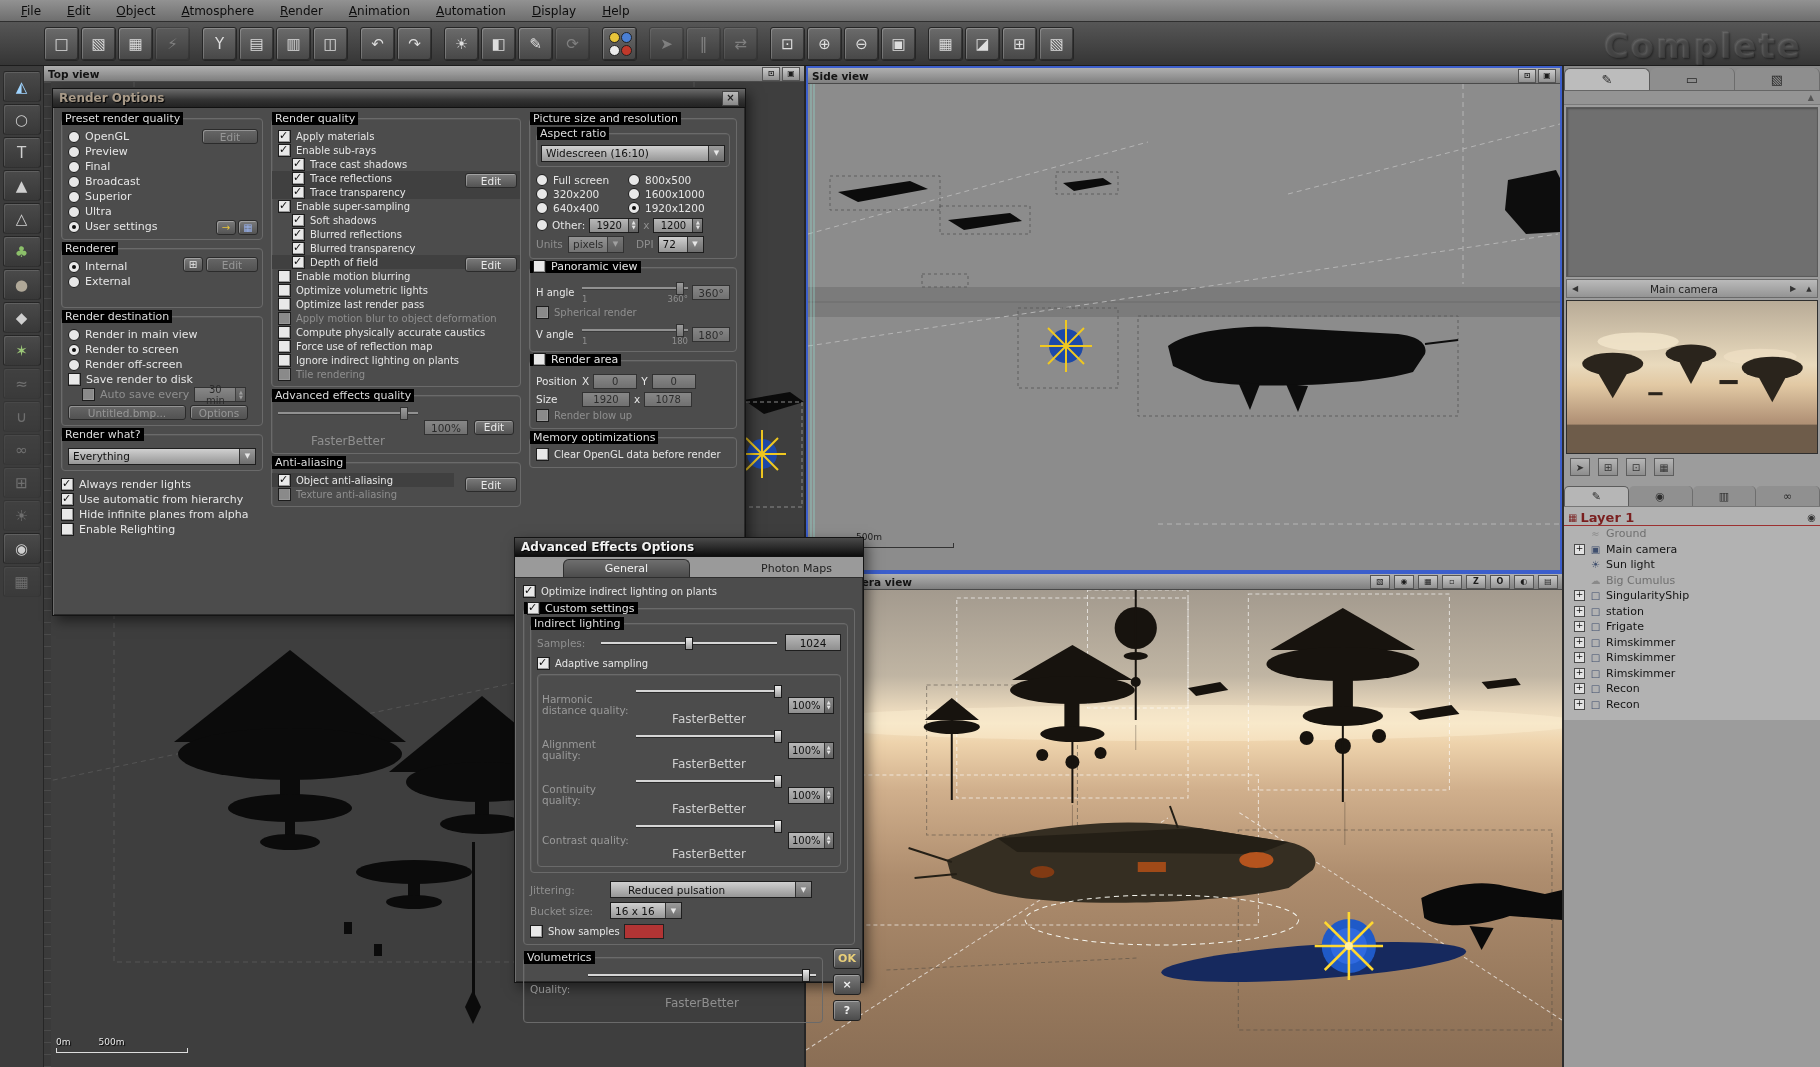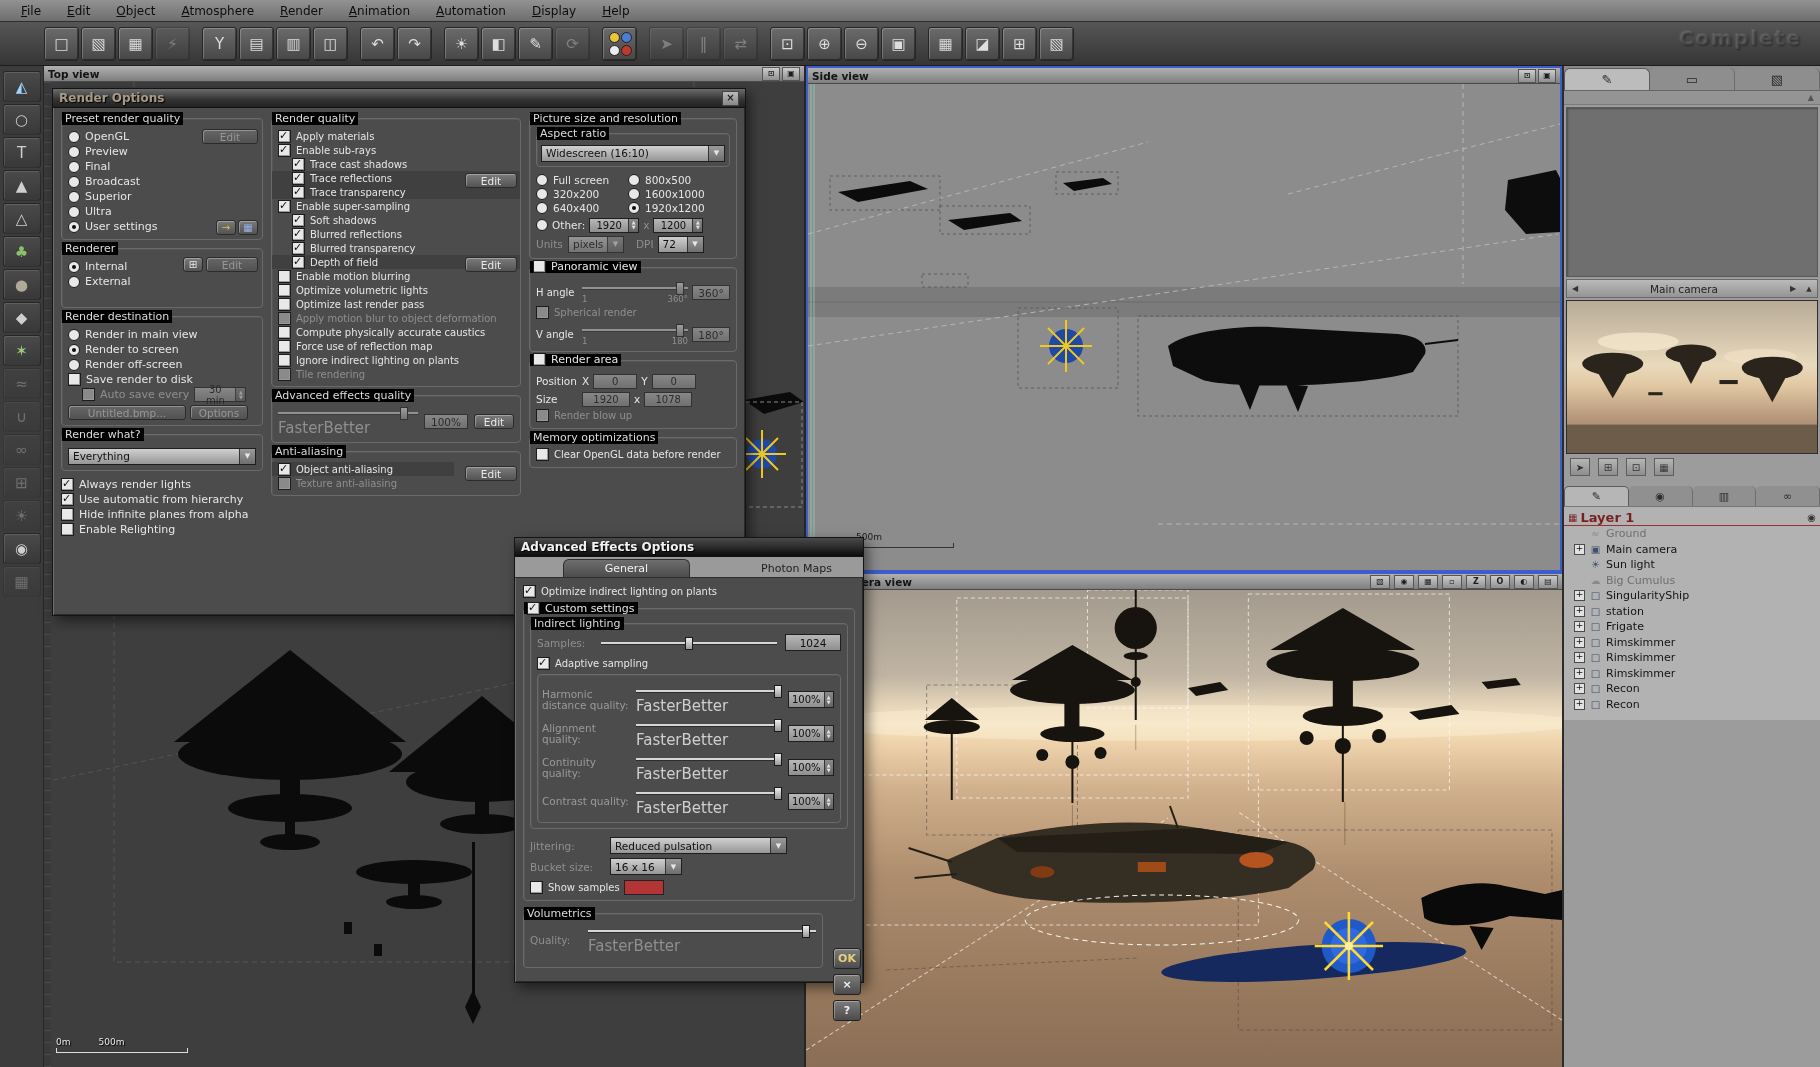--- a/index.html
+++ b/index.html
@@ -18,21 +18,21 @@
   .tgroup{display:flex;gap:2px;margin-right:12px;}
   .tbtn{width:33px;height:32px;border:1px solid #262626;border-radius:3px;
     background:linear-gradient(#6b6b6b,#474747);color:#dedede;font-size:15px;
     display:flex;align-items:center;justify-content:center;
     box-shadow:inset 1px 1px 0 rgba(255,255,255,.22),inset -1px -1px 0 rgba(0,0,0,.4);}
   .tbtn.dim{opacity:.38;}
   .pal{display:grid;grid-template-columns:10px 10px;grid-gap:2px;}
   .pal i{width:9px;height:9px;border-radius:50%;display:block;border:1px solid #222;}
   .pal i:nth-child(1){background:#e8c53a;}.pal i:nth-child(2){background:#4a7fd4;}
   .pal i:nth-child(3){background:#ececec;}.pal i:nth-child(4){background:#c0392b;}
-  #watermark{position:absolute;right:18px;top:26px;font-size:20px;font-weight:bold;
+  #watermark{position:absolute;right:18px;top:26px;font-size:34px;font-weight:bold;
     letter-spacing:2px;color:rgba(255,255,255,.10);
     text-shadow:1px 1px 2px rgba(0,0,0,.4),-1px -1px 1px rgba(255,255,255,.08);}
   
   #lefttools{position:absolute;left:0;top:66px;width:44px;height:1001px;background:#3c3c3c;
     border-right:1px solid #262626;display:flex;flex-direction:column;align-items:center;padding-top:4px;box-sizing:border-box;}
   .ltbtn{width:36px;height:29px;margin:1px 0;border-radius:3px;color:#cfcfcf;font-size:15px;
     display:flex;align-items:center;justify-content:center;border:1px solid rgba(0,0,0,.35);
     background:linear-gradient(#4a4a4a,#383838);box-shadow:inset 1px 1px 0 rgba(255,255,255,.12);}
   .ltbtn.dim{opacity:.35;}
   
@@ -137,21 +137,21 @@
   .spin.dim{opacity:.55;}
   .valbox{display:inline-block;height:15px;line-height:15px;border:1px solid #1e1e1e;
     background:linear-gradient(#b8b8b8,#8f8f8f);color:#101010;font-size:10.5px;text-align:center;box-sizing:border-box;}
   .valbox.dim{opacity:.55;}
   .slider{position:relative;height:13px;}
   .slider .tr{position:absolute;left:0;right:0;top:6px;height:2px;background:#d6d6d6;box-shadow:0 1px 0 #2c2c2c;}
   .slider .th{position:absolute;top:1px;width:6px;height:11px;background:linear-gradient(#ededed,#9a9a9a);border:1px solid #1a1a1a;}
   .slider.dim{opacity:.5;}
   .s50 .th{left:calc(50% - 4px);} .s92 .th{left:calc(92% - 7px);} .s95 .th{left:calc(95% - 7px);}
   .s97 .th{left:calc(97% - 7px);} .s100 .th{left:calc(100% - 8px);}
-  .fb{display:flex;justify-content:flex-start;font-size:15px;color:#8f8f8f;margin-top:0px;}
+  .fb{display:flex;justify-content:center;font-size:12px;color:#8f8f8f;margin-top:15px;}
   .fb.lit{color:#cfcfcf;}
   .dimtxt{color:#8f8f8f;}
   
   #dlg-ro{left:52px;top:88px;width:692px;height:526px;z-index:50;}
   #ro-body{position:relative;height:506px;}
   .rocol{position:absolute;top:2px;}
   #roc1{left:8px;width:202px;} #roc2{left:218px;width:250px;} #roc3{left:476px;width:208px;}
   #ro-preset-edit{position:absolute;right:4px;top:10px;width:56px;}
   #ro-preset-mini{position:absolute;right:4px;bottom:4px;display:flex;gap:2px;}
   .mini{width:20px;height:15px;font-size:10px;}
@@ -1257,21 +1257,21 @@
                       <i>▼</i>
                     </span>
                   </span>
                 </div>
 
             </div>
           </div>
         </div>
         <div class="inrow" style="margin-top:8px;">
           <span class="dimtxt" style="width:76px;">Jittering:</span>
-          <span class="dd" style="width:177px;">
+          <span class="dd" style="width:202px;padding-left:13px;">
               <span class="v">Reduced pulsation</span>
               <span class="a">▼</span>
             </span>
         </div>
         <div class="inrow" style="margin-top:4px;">
           <span class="dimtxt" style="width:76px;">Bucket size:</span>
           <span class="dd" style="width:72px;">
               <span class="v">16 x 16</span>
               <span class="a">▼</span>
             </span>

